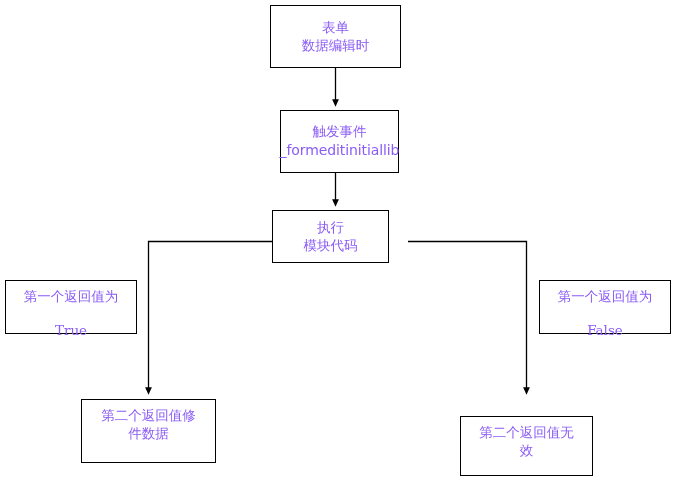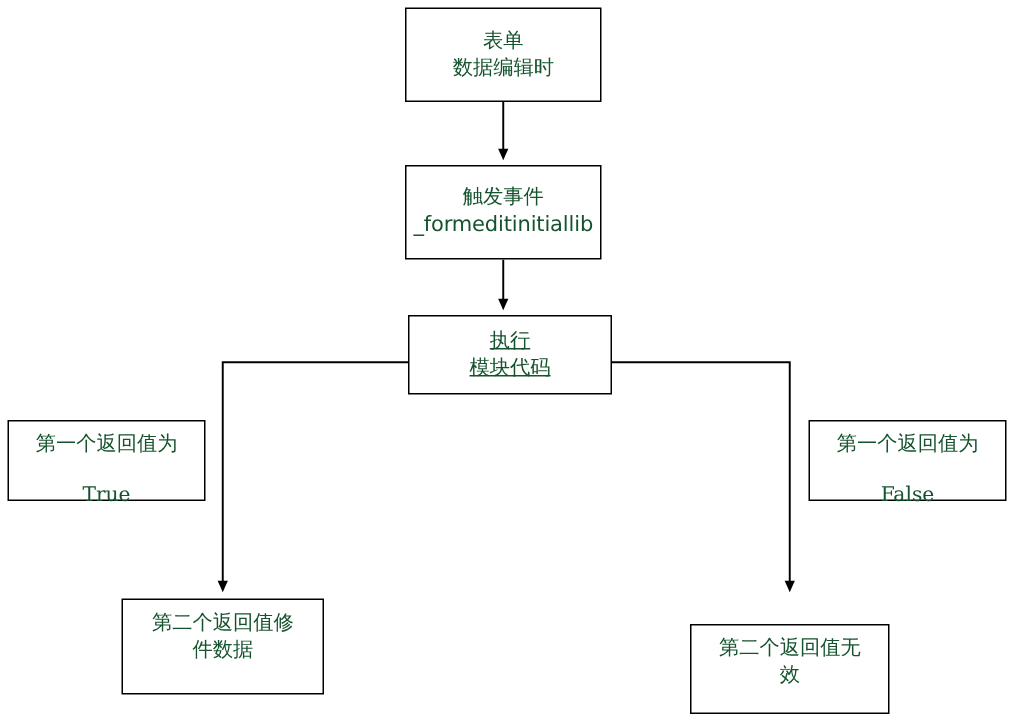--- a/index.html
+++ b/index.html
@@ -32,21 +32,21 @@
     box-sizing: border-box;
     border: 1px solid #000000;
     background: #ffffff;
     display: flex;
     flex-direction: column;
     align-items: center;
     justify-content: center;
     text-align: center;
     line-height: 1.32;
     font-size: 13.5px;
-    color: #14532d;
+    color: #8b5cf6;
     z-index: 2;
   }
   .node .line {
     display: block;
     white-space: nowrap;
   }
   .node.topalign {
     justify-content: flex-start;
     padding-top: 7px;
   }
@@ -56,22 +56,22 @@
     margin-top: 16px;
   }
   .code-text {
     font-family: "DejaVu Sans", "Liberation Sans", sans-serif;
     font-size: 14px;
     letter-spacing: -0.1px;
   }
 
   
   #node-form-edit      { left: 270px; top:   5px; width: 131px; height: 63px; }
-  #node-trigger-event  { left: 270px; top: 110px; width: 131px; height: 63px; }
-  #node-exec-module    { left: 272px; top: 210px; width: 136px; height: 53px; text-decoration: underline; }
+  #node-trigger-event  { left: 280px; top: 110px; width: 119px; height: 63px; }
+  #node-exec-module    { left: 272px; top: 210px; width: 117px; height: 53px; }
   #node-return-true    { left:   5px; top: 280px; width: 132px; height: 54px; }
   #node-return-false   { left: 539px; top: 280px; width: 132px; height: 54px; }
   #node-apply-second   { left:  81px; top: 399px; width: 135px; height: 64px; }
   #node-ignore-second  { left: 460px; top: 399px; width: 133px; height: 60px; margin-top: 17px; }
 </style>
 </head>
 <body>
 
 <div id="canvas">
 

